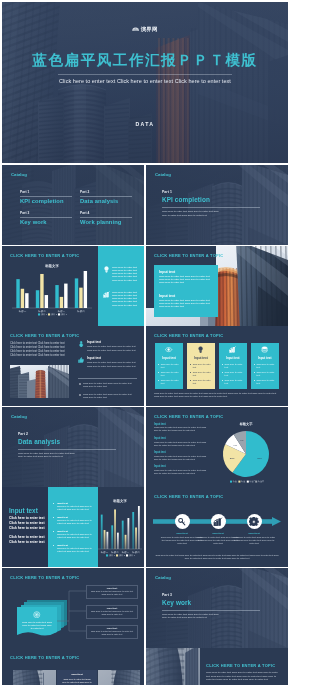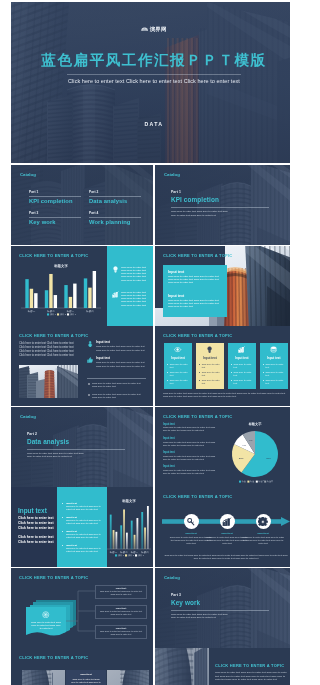--- a/index.html
+++ b/index.html
@@ -1,19 +1,19 @@
 <!DOCTYPE html>
 <html><head>
 <meta charset="utf-8">
 <style>
 
 html,body{margin:0;padding:0;background:#ffffff;}
 body{width:290px;height:685px;overflow:hidden;
   font-family:"Liberation Sans",sans-serif;-webkit-font-smoothing:antialiased;}
-#sheet{position:relative;width:290px;height:500px;background:#fff;margin-left:9px;}
+#sheet{position:relative;width:290px;height:500px;background:#fff;}
 svg{display:block;}
 .slide{position:absolute;overflow:hidden;background:#2b3a53;}
 .cover{left:2px;top:2px;width:286px;height:161px;}
 .sl{position:absolute;width:142px;height:80px;overflow:hidden;background:#2b3a53;}
 .bg{position:absolute;left:0;top:0;width:100%;height:100%;}
 
 .cv-logo{position:absolute;left:130px;top:23.5px;display:flex;align-items:center;gap:1.6px;}
 .lg-mark{flex:none;}
 
 .lg-text{font-size:5.4px;color:#f0f4f9;font-weight:700;letter-spacing:.2px;line-height:6px;}

